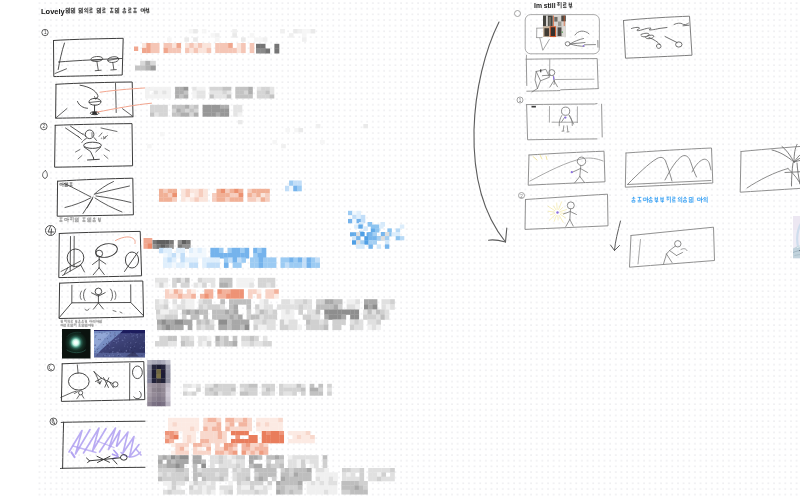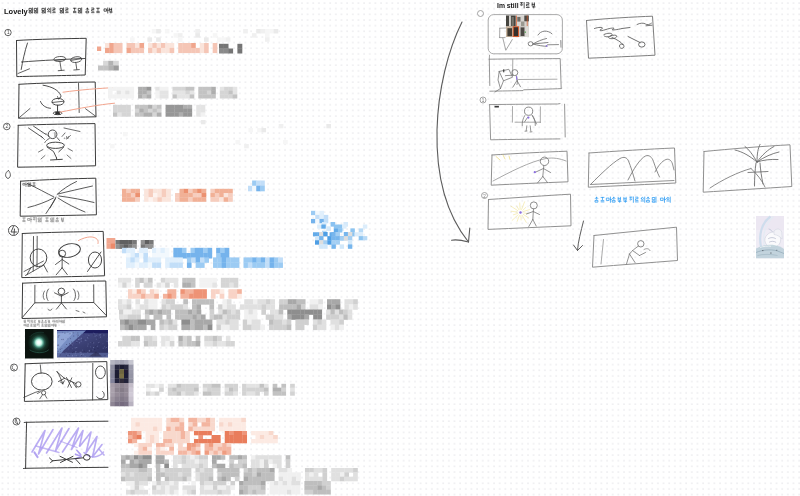--- a/index.html
+++ b/index.html
@@ -1,16 +1,16 @@
 <!DOCTYPE html>
 <html><head><meta charset="utf-8"><title>board</title>
 <style>
 html,body{margin:0;padding:0;width:800px;height:496px;overflow:hidden;background:#fff;}
 *{font-family:"Liberation Sans",sans-serif;}
-#wrap{position:relative;width:712px;height:496px;}
+#wrap{position:relative;width:712px;height:496px;margin-left:37px;}
 svg{position:absolute;left:0;top:0;}
 </style></head>
 <body>
 <div id="wrap">
 <svg xmlns="http://www.w3.org/2000/svg" width="800" height="496" viewBox="0 0 800 496">
       <defs>
         <pattern id="dots" width="5.65" height="5.65" patternUnits="userSpaceOnUse" x="1.5" y="2">
           <circle cx="1" cy="1" r="0.8" fill="#e7e7ea"></circle>
         </pattern>
         <radialGradient id="gal" cx="50%" cy="48%" r="50%">

